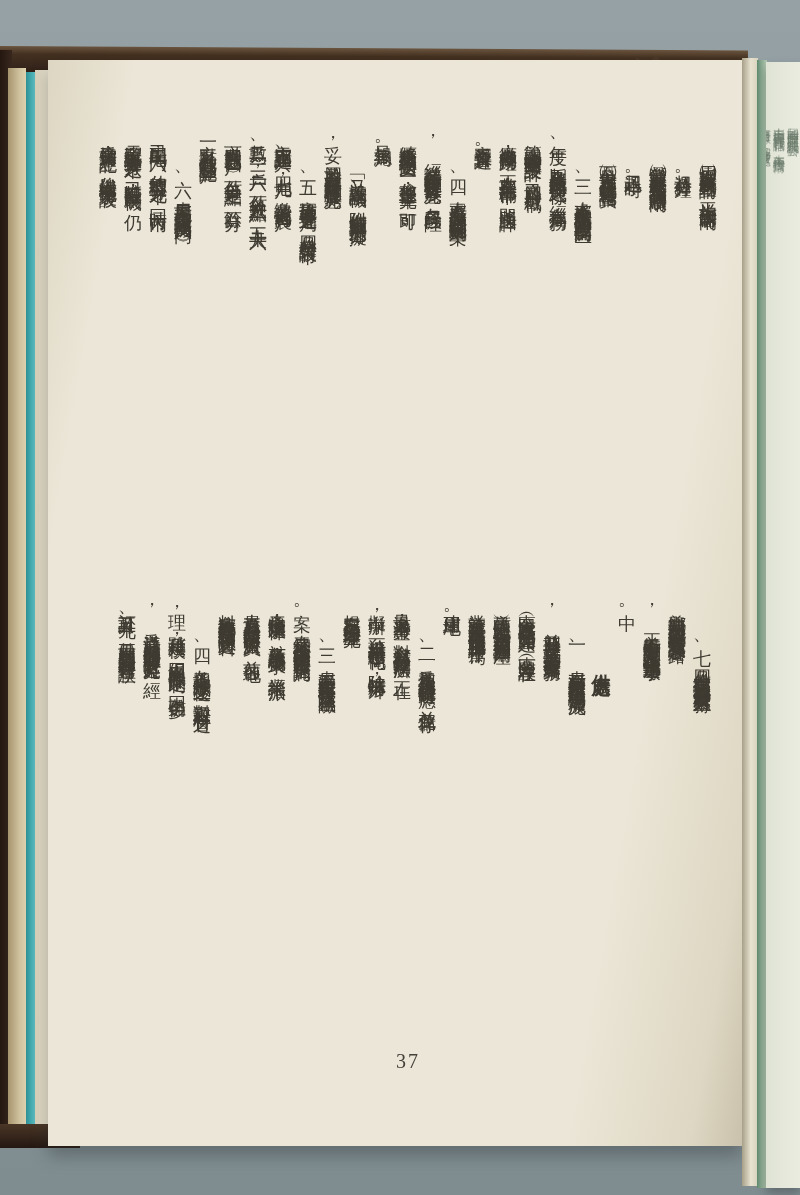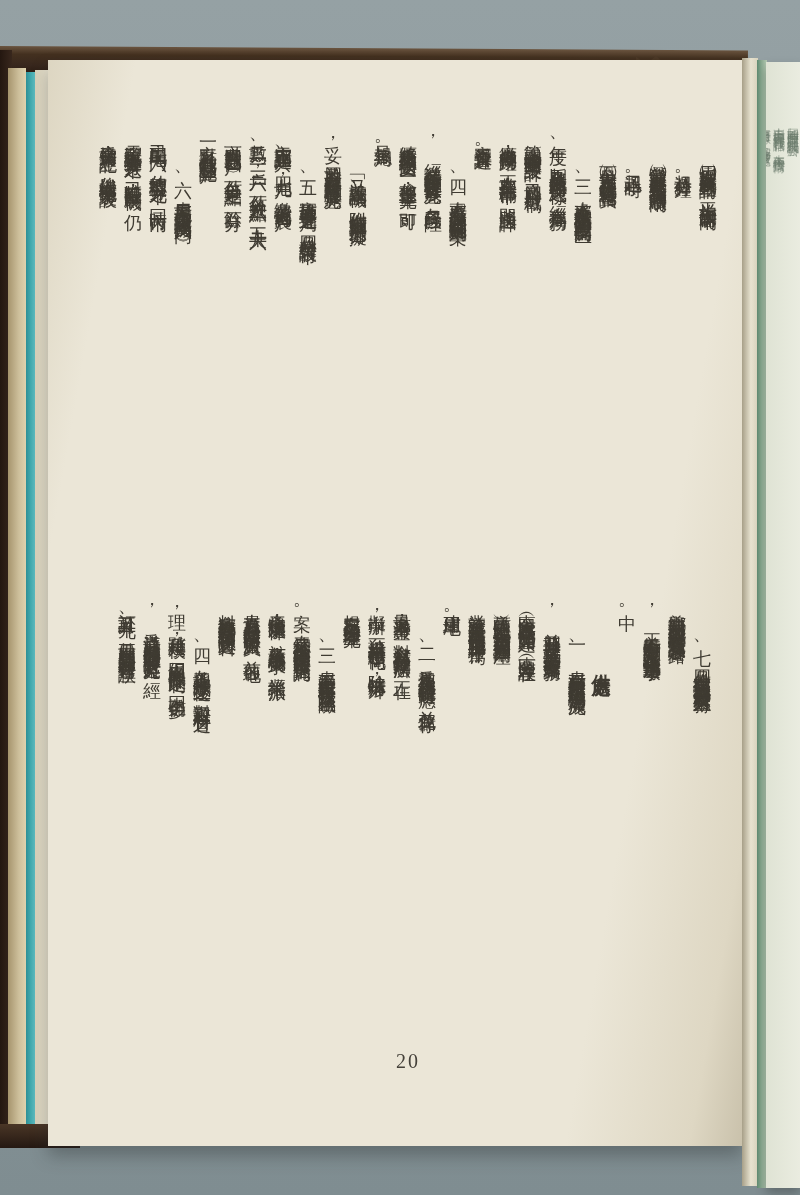--- a/index.html
+++ b/index.html
@@ -135,14 +135,14 @@
       <div class="vcol" style="padding-top: 0px;">案。奉總局核准分由中央產物保險公司及中央信託局</div>
       <div class="vcol" style="padding-top: 0px;">產物保險處承保，玆應各該承保機構要求，業經指派</div>
       <div class="vcol" style="padding-top: 0px;">人員於五月五日起會同保險公司所派人員，前往各地</div>
       <div class="vcol" style="padding-top: 0px;">料庫實地查勘核對有關該項保險之資料。</div>
       <div class="vcol" style="padding-top: 35.1px;">四、各地工程總隊成立之後，對於工程材料之管</div>
       <div class="vcol" style="padding-top: 0px;">理，雖稍具規模，但因受客觀條件之限制，困難仍多</div>
       <div class="vcol" style="padding-top: 0px;">，爲溝通意見以及發掘問題並研討解決方案起見，經</div>
       <div class="vcol" style="padding-top: 0px;">訂於五月十九、廿兩日在本局召開工程材料管理座談</div>
     </div>
 
-  <div class="page-number">20</div>
+  <div class="page-number">37</div>
 </div>
 
 </body></html>

